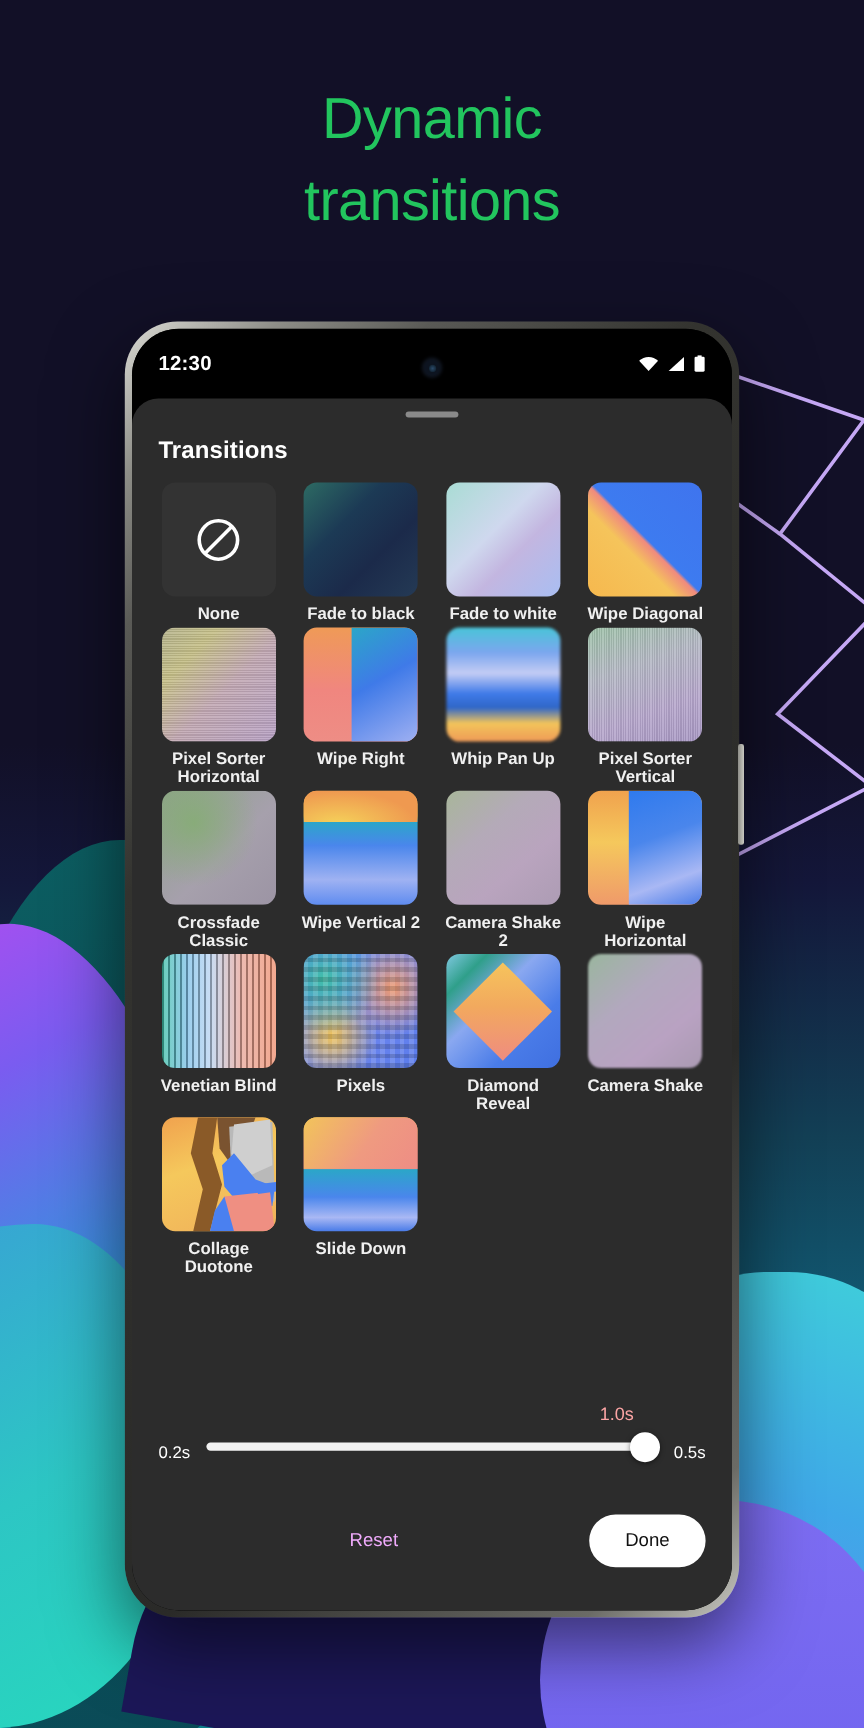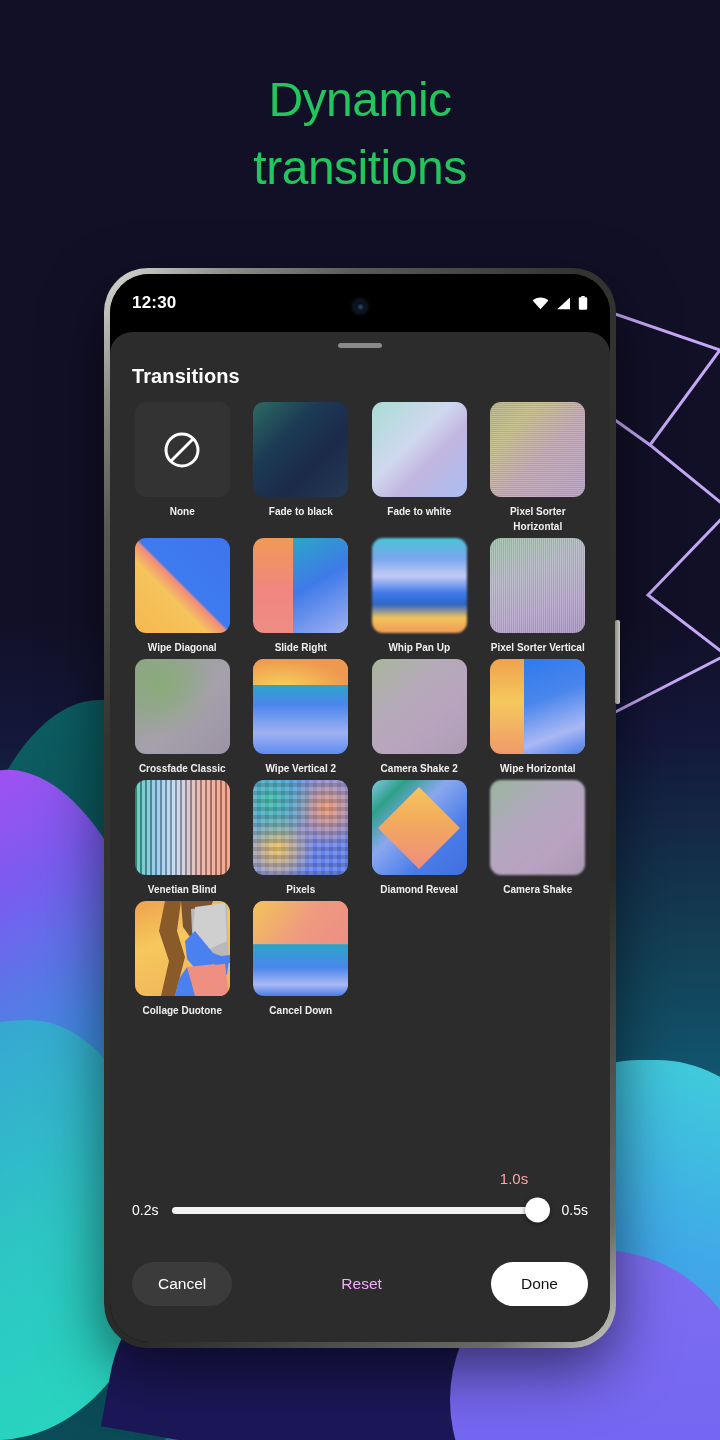--- a/index.html
+++ b/index.html
@@ -116,21 +116,21 @@
   }
   .cell { display:flex; flex-direction:column; align-items:center; }
   .thumb {
     width:95px; height:95px; border-radius:11px; overflow:hidden;
     position:relative; background:#333;
   }
   .thumb.none {
     background:#333; display:flex; align-items:center; justify-content:center;
   }
   .cell-label {
-    color:#f0f0f0; font-size:10px; font-weight:700; text-align:center;
+    color:#f0f0f0; font-size:14px; font-weight:700; text-align:center;
     line-height:15px; margin-top:7px; max-width:100px;
   }
 
   
   .t-dissolve{background:
     radial-gradient(circle at 25% 22%,rgba(150,200,120,.85) 0%,rgba(150,200,120,0) 45%),
     radial-gradient(circle at 72% 18%,rgba(214,176,162,.9) 0%,rgba(214,176,162,0) 48%),
     radial-gradient(circle at 55% 78%,rgba(232,160,190,.85) 0%,rgba(232,160,190,0) 50%),
     linear-gradient(135deg,#b9bfa8,#c5a8c8 55%,#b9a8cc);}
   .t-fadeblack{background:linear-gradient(135deg,#2d6b63 0%,#1c3a55 35%,#1b2a4a 65%,#243a55 100%);}
@@ -182,21 +182,21 @@
   
   .slider-area {
     margin-top:auto; padding:0 22px 0; position:relative; height:92px;
   }
   .bubble {
     position:absolute; top:6px; left:404px; transform:translateX(-50%);
     color:#fca5a5; font-size:15px; font-weight:400;
   }
   .slider-row {
     position:absolute; left:22px; right:22px; top:38px;
-    display:flex; align-items:center; gap:14px;
+    display:flex; align-items:flex-start; gap:14px;
   }
   .slider-minmax { color:#fff; font-size:14px; font-weight:400; }
   .track {
     position:relative; flex:1; height:7px; border-radius:4px; background:#f2f2f2;
   }
   .thumb-knob {
     position:absolute; right:-2px; top:50%; transform:translateY(-50%);
     width:25px; height:25px; border-radius:50%; background:#fff;
     box-shadow:0 1px 4px rgba(0,0,0,.5);
   }
@@ -283,30 +283,30 @@
         <div class="cell">
           <div class="thumb t-fadeblack"></div>
           <div class="cell-label">Fade to black</div>
         </div>
         <div class="cell">
           <div class="thumb t-fadewhite"></div>
           <div class="cell-label">Fade to white</div>
         </div>
 
         <div class="cell">
+          <div class="thumb t-wipediagonal"></div>
+          <div class="cell-label">Wipe Diagonal</div>
+        </div>
+        <div class="cell">
           <div class="thumb t-pixelsorterh"></div>
           <div class="cell-label">Pixel Sorter Horizontal</div>
         </div>
         <div class="cell">
-          <div class="thumb t-wipediagonal"></div>
-          <div class="cell-label">Wipe Diagonal</div>
-        </div>
-        <div class="cell">
           <div class="thumb t-slideright"></div>
-          <div class="cell-label">Slide Right</div>
+          <div class="cell-label">Wipe Right</div>
         </div>
 
         <div class="cell">
           <div class="thumb t-whippanup"></div>
           <div class="cell-label">Whip Pan Up</div>
         </div>
         <div class="cell">
           <div class="thumb t-pixelsorterv"></div>
           <div class="cell-label">Pixel Sorter Vertical</div>
         </div>
@@ -354,36 +354,35 @@
               <path d="M50 40 L60 30 L78 52 L94 58 L92 74 L64 72 L52 58 Z" fill="#4a80f0"></path>
               <path d="M52 66 L90 62 L94 95 L48 95 Z" fill="#ef8f82"></path>
               <path d="M44 78 L52 66 L60 95 L40 95 Z" fill="#4a80f0"></path>
               <path d="M78 56 L95 54 L95 62 L80 64 Z" fill="#4a80f0"></path>
             </svg>
           </div>
           <div class="cell-label">Collage Duotone</div>
         </div>
         <div class="cell">
           <div class="thumb t-slidedown"></div>
-          <div class="cell-label">Cancel Down</div>
+          <div class="cell-label">Slide Down</div>
         </div>
       </div>
 
       <div class="slider-area">
         <div class="bubble">1.0s</div>
         <div class="slider-row">
           <span class="slider-minmax">0.2s</span>
           <div class="track">
             <div class="thumb-knob"></div>
           </div>
           <span class="slider-minmax">0.5s</span>
         </div>
       </div>
 
       <div class="footer">
-        <button class="btn-cancel">Cancel</button>
         <button class="btn-reset">Reset</button>
         <button class="btn-done">Done</button>
       </div>
 
     </div>
   </div>
 </div>
 
 </body></html>

